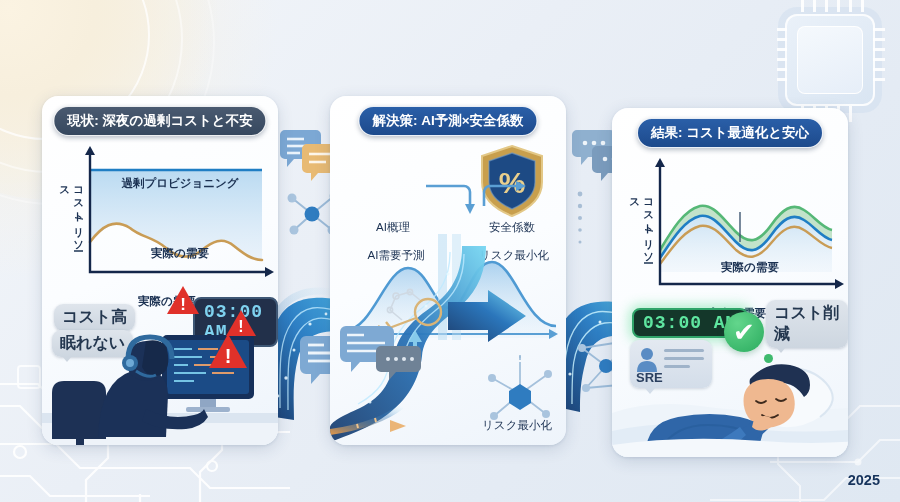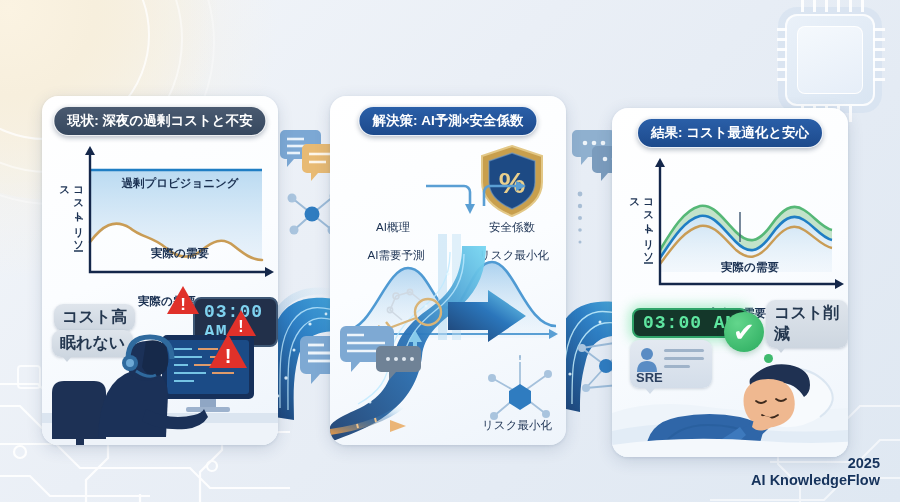--- a/index.html
+++ b/index.html
@@ -586,16 +586,15 @@
       <path d="M142 84 q12-6 18 0 q4 6-4 10 q-10 4-16-2 Z" fill="#efb890"></path>
 
       <path d="M110 104 q10-6 18-12 l6 8 q-8 8-18 12 Z" fill="#3d79bd"></path>
 
       <path d="M0 110 q70-10 150-4 q50 4 98 0 V122 H0 Z" fill="#f4f8fc"></path>
     </svg>
   </div>
 
   <div id="foot">
     <div class="y">2025</div>
-    <div class="b">AI KnowledgeFlow</div>
   </div>
 
 </div>
 
 </body></html>

